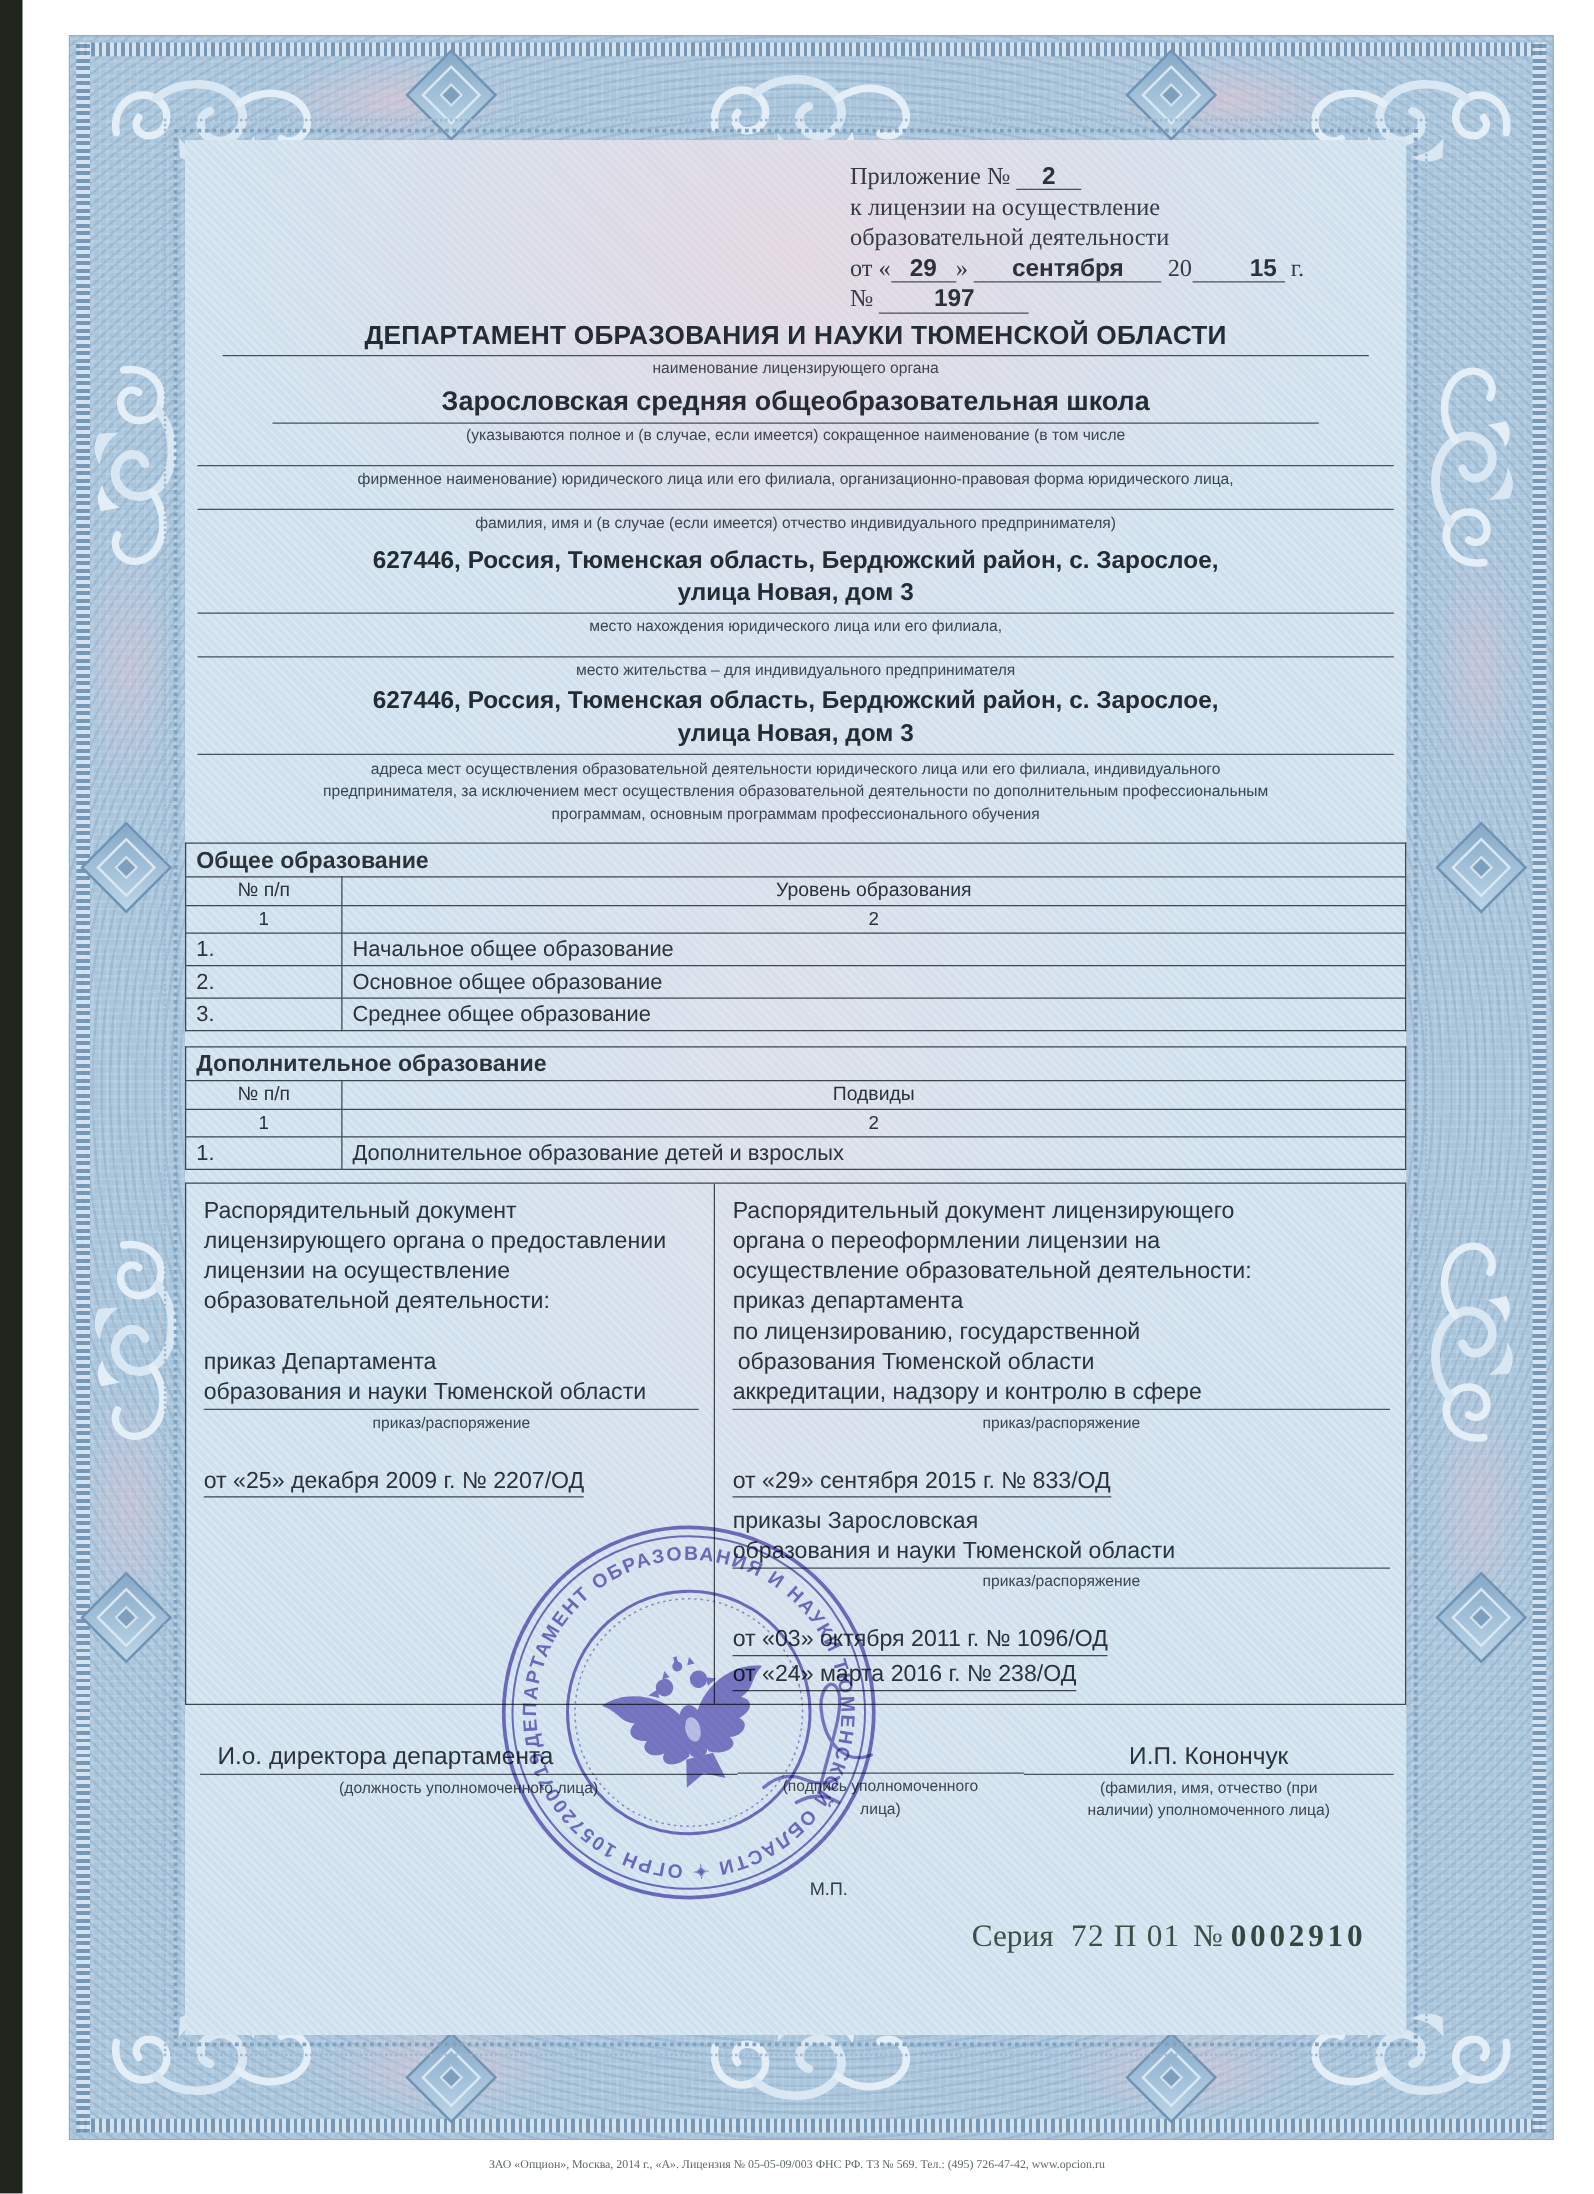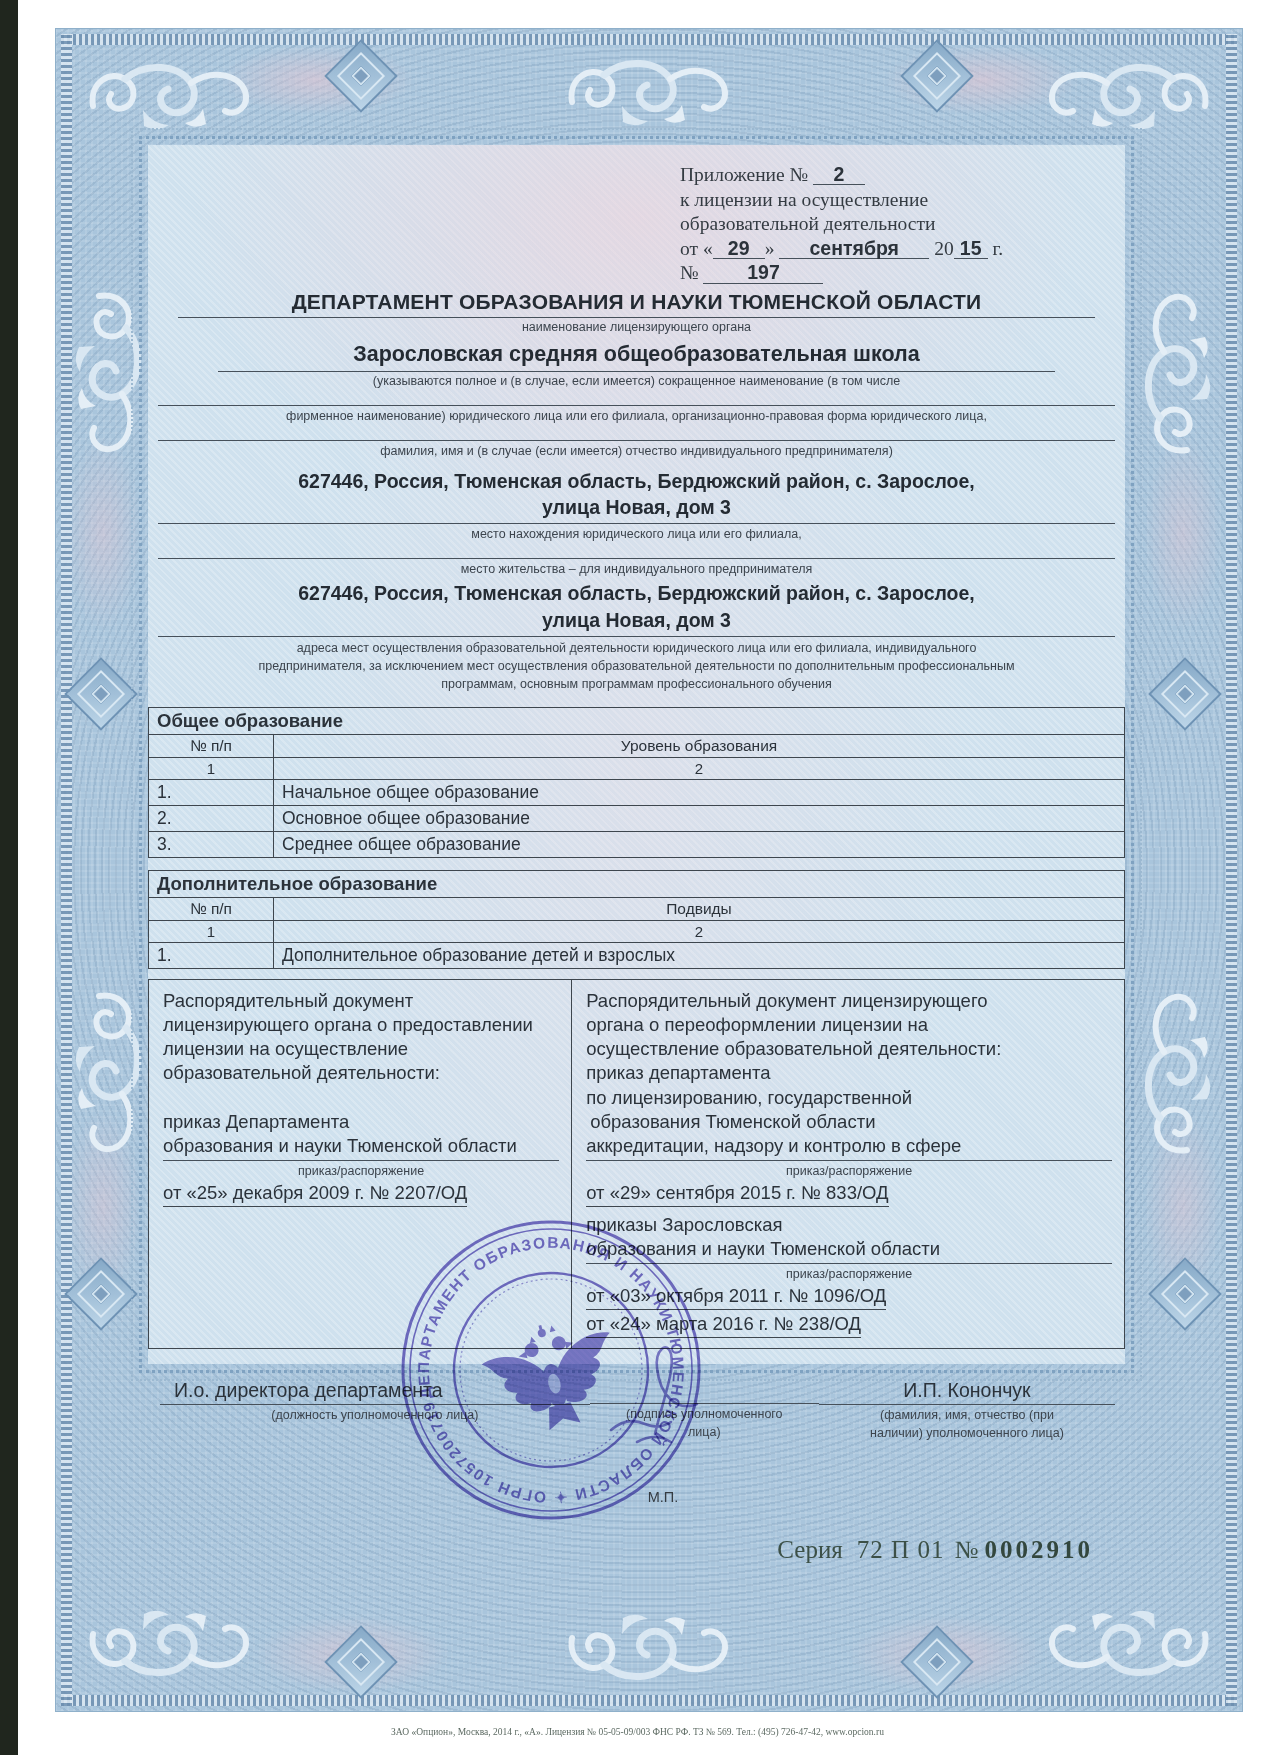--- a/index.html
+++ b/index.html
@@ -28,34 +28,34 @@
   .lace.v{top:6px;bottom:6px;width:11px;background:repeating-linear-gradient(0deg,#6d8fb0 0 3px,#dde9f3 3px 6px);}
   .lace.t{top:6px;} .lace.b{bottom:6px;} .lace.l{left:6px;} .lace.r{right:6px;}
 
   .orn{position:absolute;pointer-events:none;}
   .rosette{position:absolute;width:52px;height:52px;transform:rotate(45deg);
     background:linear-gradient(135deg,#87aac8,#bcd5e8);border:2px solid #6e93b5;box-sizing:border-box;}
   .rosette::before{content:"";position:absolute;inset:7px;border:2px solid #d9e8f3;}
   .rosette::after{content:"";position:absolute;inset:17px;background:#7e9fbe;box-shadow:0 0 0 2px #cfe1ee inset;}
 
   
-  .content{position:absolute;left:93px;top:117px;width:977px;height:1219px;box-sizing:border-box;
+  .content{position:absolute;left:93px;top:84px;width:977px;height:1516px;box-sizing:border-box;
     background-color:#cfe1ee;
     background-image:
       radial-gradient(620px 420px at 50% 6%, rgba(238,210,219,.6), rgba(238,210,219,0) 72%),
       radial-gradient(480px 900px at 50% 52%, rgba(240,220,228,.35), transparent 70%),
       repeating-linear-gradient(45deg, rgba(255,255,255,.22) 0 2px, transparent 2px 5px);
     padding:8px 0 0 0;}
   .content::before{content:"";position:absolute;inset:-9px;border:3px dotted #7fa2c1;pointer-events:none;}
   .content::after{content:"";position:absolute;inset:-17px;border:2px dotted #9cb9d1;pointer-events:none;}
   .hdr-note{margin:10px 0 0 532px;font-family:"Liberation Serif",serif;font-size:19.5px;
     line-height:1.26;color:#343b42;}
   .fill{font-family:"Liberation Sans",sans-serif;font-weight:bold;color:#2b323a;
     display:inline-block;text-align:center;border-bottom:1.4px solid #46505a;line-height:1.05;}
-  .w-sm{min-width:52px;} .w-day{min-width:52px;} .w-mon{min-width:150px;} .w-yr{min-width:34px;} .w-no{min-width:120px;}
+  .w-sm{min-width:52px;} .w-day{min-width:52px;} .w-mon{min-width:150px;} .w-yr{min-width:34px;padding-left:40px;} .w-no{min-width:120px;}
 
   .big-title{margin:4px 30px 0 30px;text-align:center;font-weight:bold;font-size:21px;color:#242b33;
     border-bottom:1.4px solid #46505a;padding-bottom:3px;letter-spacing:.2px;}
   .small-cap{text-align:center;font-size:12.5px;color:#3c444d;margin-top:2px;}
   .school{margin:8px 70px 0 70px;text-align:center;font-weight:bold;font-size:21.5px;color:#242b33;
     border-bottom:1.4px solid #46505a;padding-bottom:4px;}
   .ruled-cap{margin:17px 10px 0 10px;border-top:1.3px solid #46505a;padding-top:3px;
     text-align:center;font-size:12.5px;color:#3c444d;}
   .addr{margin:10px 30px 0 30px;text-align:center;font-weight:bold;font-size:19.5px;
     color:#242b33;line-height:1.35;}
@@ -72,21 +72,21 @@
   .prof-bar{margin-top:12px;border:1.6px solid #3e464e;text-align:center;font-weight:bold;
     font-size:18.5px;color:#2b323a;padding:4px 0;}
 
   
   .orders{display:flex;margin-top:10px;border:1.6px solid #3e464e;min-height:362px;}
   .orders .col{box-sizing:border-box;padding:9px 12px 10px 14px;font-size:18.5px;line-height:1.3;color:#2b323a;}
   .orders .col.left{width:43.4%;border-right:1.2px solid #3e464e;}
   .orders .col.right{width:56.6%;}
   .ord-cap{border-top:1.3px solid #46505a;margin-top:2px;padding-top:2px;text-align:center;
     font-size:12.5px;color:#3c444d;}
-  .ord-line{display:inline-block;border-bottom:1.5px solid #3e464e;margin-top:2px;padding-bottom:1px;}
+  .ord-line{display:inline-block;border-bottom:1.5px solid #3e464e;margin-top:26px;padding-bottom:1px;}
   .sp{height:24px;}
 
   
   .sigrow{display:flex;margin:30px 10px 0 12px;}
   .sig-left{width:45%;}
   .sig-mid{width:24%;}
   .sig-right{width:31%;}
   .sig-name{font-size:19.5px;color:#2b323a;border-bottom:1.4px solid #46505a;
     padding:0 0 2px 14px;}
   .sig-name.center{text-align:center;padding-left:0;}

